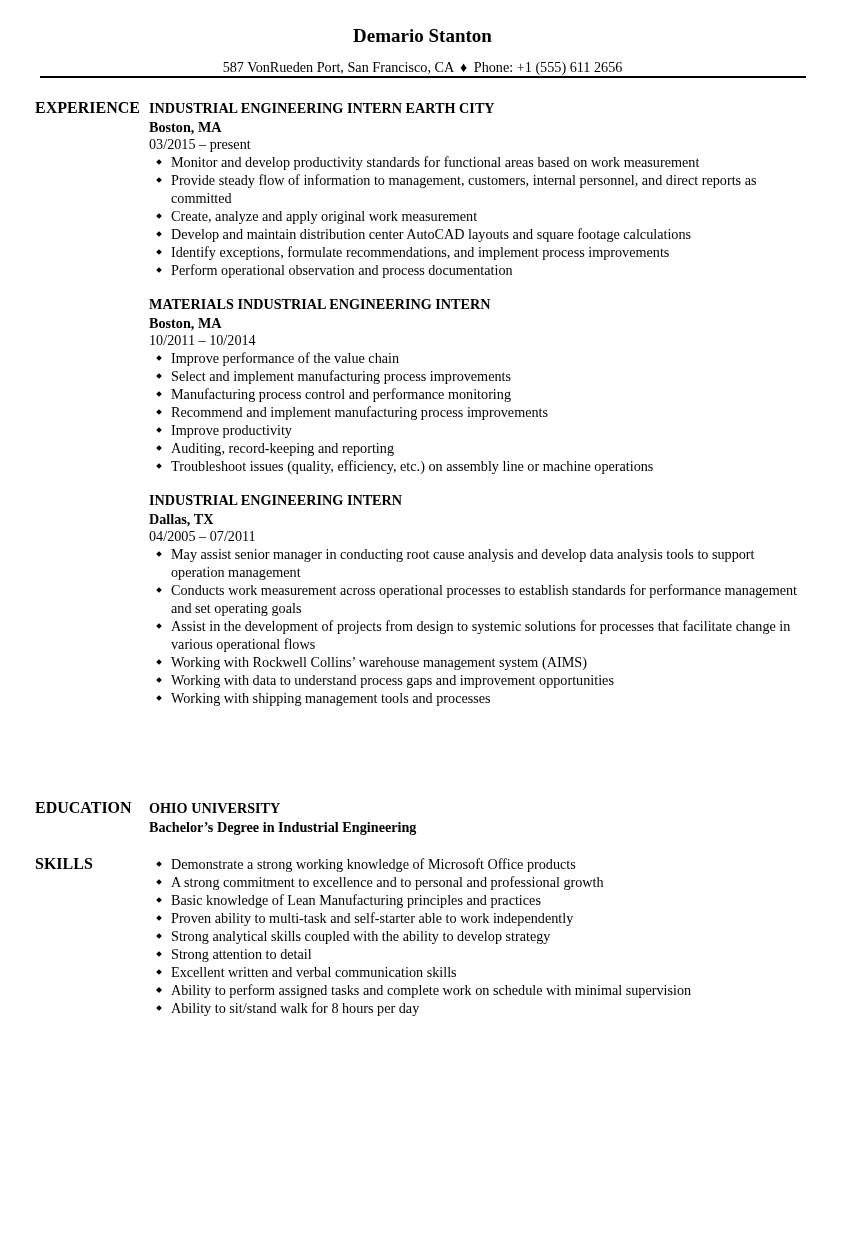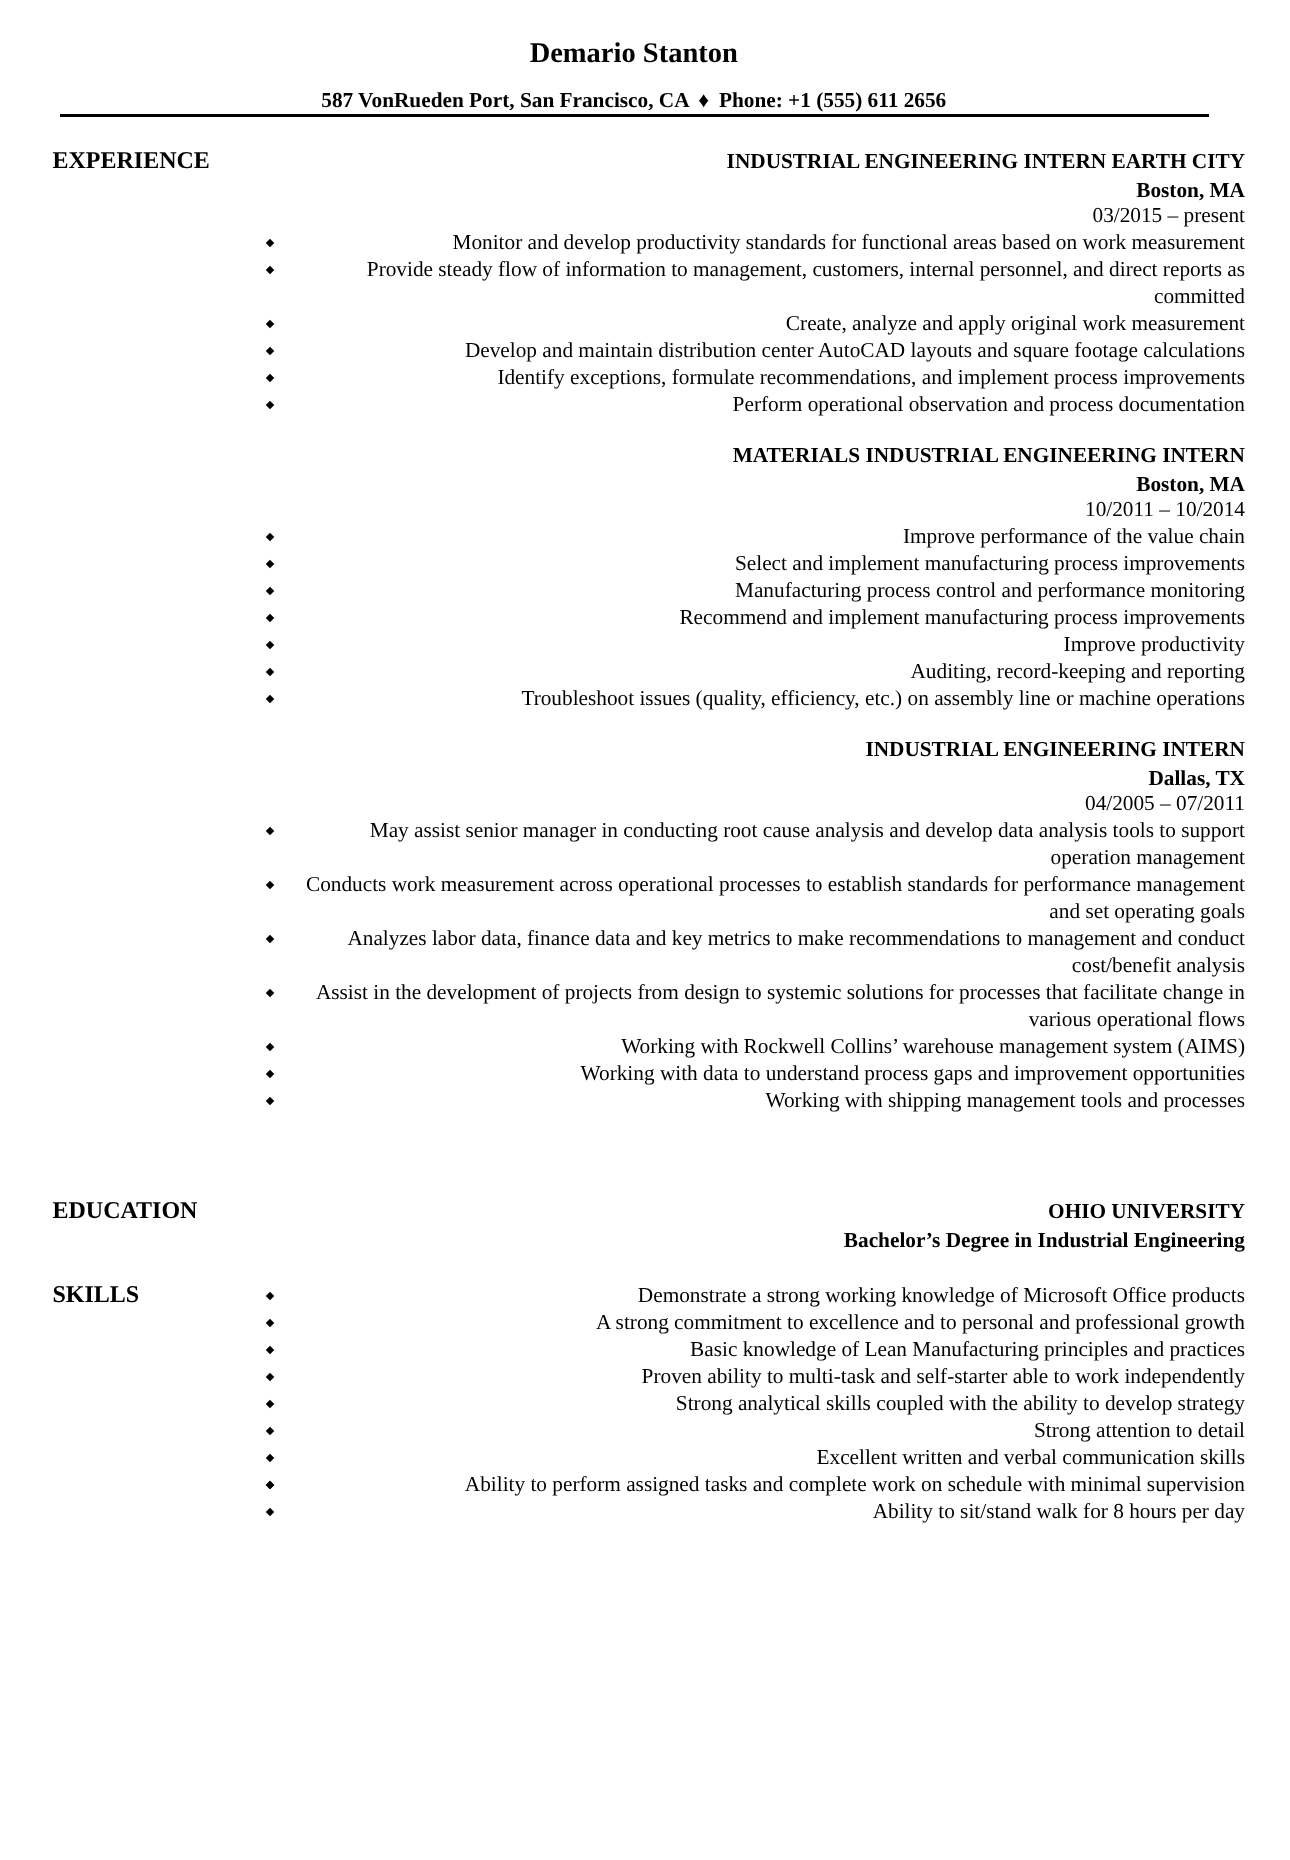--- a/index.html
+++ b/index.html
@@ -25,21 +25,21 @@
       text-align: center;
     }
     .name {
       font-weight: bold;
       font-size: 19px;
       line-height: 24px;
       margin: 0;
       text-align: center;
     }
     .contact {
-      font-weight: bold;
+      font-weight: normal;
       font-size: 14.2px;
       line-height: 18px;
       margin-top: 10px;
     }
     .contact .sep {
       padding: 0 3px;
     }
     .rule {
       position: absolute;
       top: 76px;
@@ -56,24 +56,23 @@
     .section-label {
       position: absolute;
       left: 35px;
       top: 0;
       font-weight: bold;
       font-size: 16px;
       line-height: 18px;
     }
     .section-body {
       position: absolute;
-      left: 170px;
+      left: 149px;
       top: 0;
       width: 660px;
-      text-align: right;
     }
     .job {
       margin-bottom: 16px;
     }
     .job-title, .school {
       font-weight: bold;
       font-size: 14.2px;
       line-height: 18px;
       margin-bottom: 2px;
     }
@@ -148,21 +147,20 @@
           <li><span class="dot"></span><span>Troubleshoot issues (quality, efficiency, etc.) on assembly line or machine operations</span></li>
         </ul>
       </div>
       <div class="job">
         <div class="job-title">INDUSTRIAL ENGINEERING INTERN</div>
         <div class="job-loc">Dallas, TX</div>
         <div class="job-dates">04/2005 – 07/2011</div>
         <ul class="bullets">
           <li><span class="dot"></span><span>May assist senior manager in conducting root cause analysis and develop data analysis tools to support operation management</span></li>
           <li><span class="dot"></span><span>Conducts work measurement across operational processes to establish standards for performance management and set operating goals</span></li>
-          <li><span class="dot"></span><span>Analyzes labor data, finance data and key metrics to make recommendations to management and conduct cost/benefit analysis</span></li>
           <li><span class="dot"></span><span>Assist in the development of projects from design to systemic solutions for processes that facilitate change in various operational flows</span></li>
           <li><span class="dot"></span><span>Working with Rockwell Collins’ warehouse management system (AIMS)</span></li>
           <li><span class="dot"></span><span>Working with data to understand process gaps and improvement opportunities</span></li>
           <li><span class="dot"></span><span>Working with shipping management tools and processes</span></li>
         </ul>
       </div>
     </div>
 </div>
 
 <div class="section" style="top:799px;">

